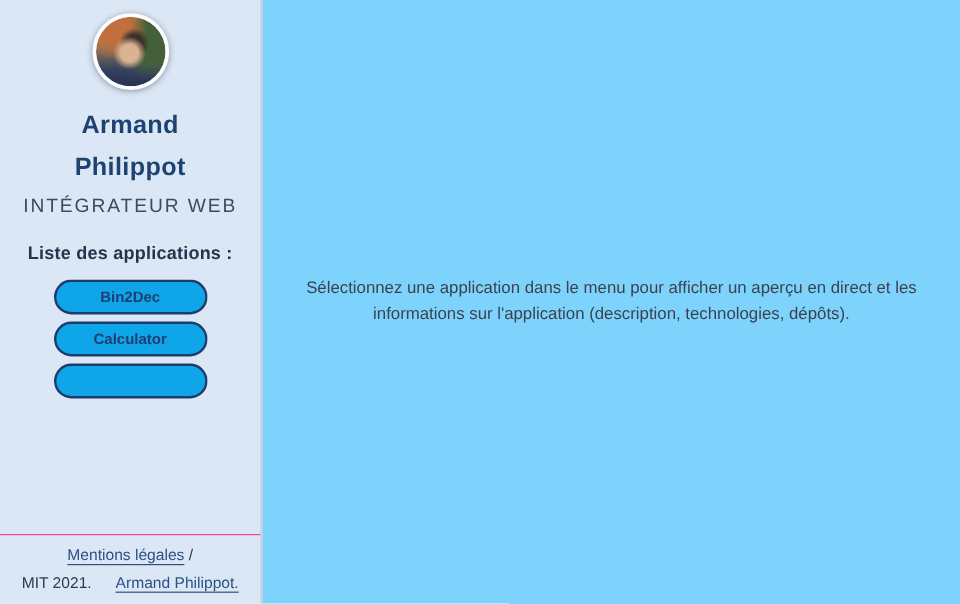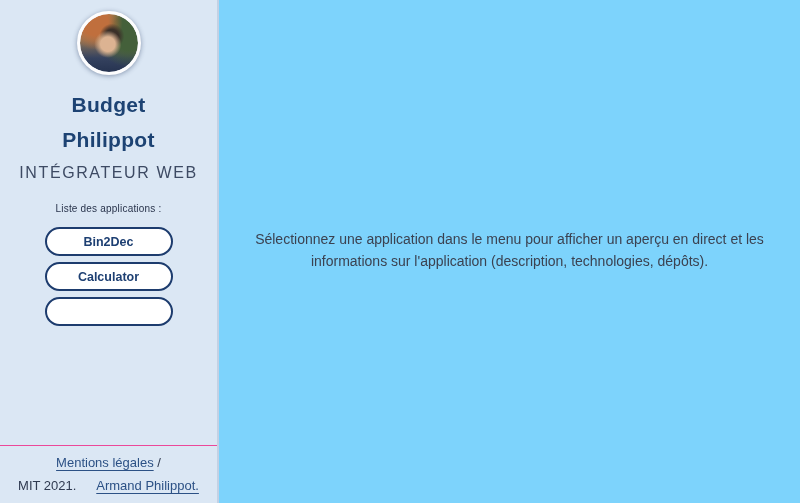--- a/index.html
+++ b/index.html
@@ -52,38 +52,38 @@
   }
   .person-title {
     margin-top: 7px;
     font-size: 16px;
     letter-spacing: 1.6px;
     color: #3d4a63;
     font-weight: 500;
   }
   .list-title {
     margin-top: 21px;
-    font-size: 10px; font-weight: 400;
+    font-size: 15px; font-weight: 700;
     color: #28334b;
     letter-spacing: 0.2px;
   }
   .app-list {
     margin-top: 13px;
     flex: 1 1 auto;
     overflow: hidden;
     display: flex; flex-direction: column;
     align-items: center;
   }
   .app-button {
     width: 128px; height: 29px;
     margin-bottom: 6px;
     flex: 0 0 29px;
     border: 2px solid #1d3c6e;
     border-radius: 16px;
-    background: #ffffff;
+    background: #0ea5e9;
     color: #1d3f72;
     font-family: "Liberation Sans", sans-serif;
     font-size: 12.5px; font-weight: 700;
     white-space: nowrap;
     display: flex; align-items: center; justify-content: center;
     cursor: pointer;
     text-align: right;
   }
   .sidebar-footer {
     flex: 0 0 58px;
@@ -129,21 +129,21 @@
 
 <div class="app-frame">
 
   <aside class="sidebar">
 
     <div class="avatar-ring">
       <div class="avatar-photo"></div>
     </div>
 
     <h1 class="person-name">
-      <span style="display:block">Budget</span>
+      <span style="display:block">Armand</span>
       <span style="display:block">Philippot</span>
     </h1>
 
     <div class="person-title">INTÉGRATEUR WEB</div>
 
     <div class="list-title">Liste des applications :</div>
 
     <nav class="app-list">
       <button class="app-button">Bin2Dec</button>
       <button class="app-button">Calculator</button>

